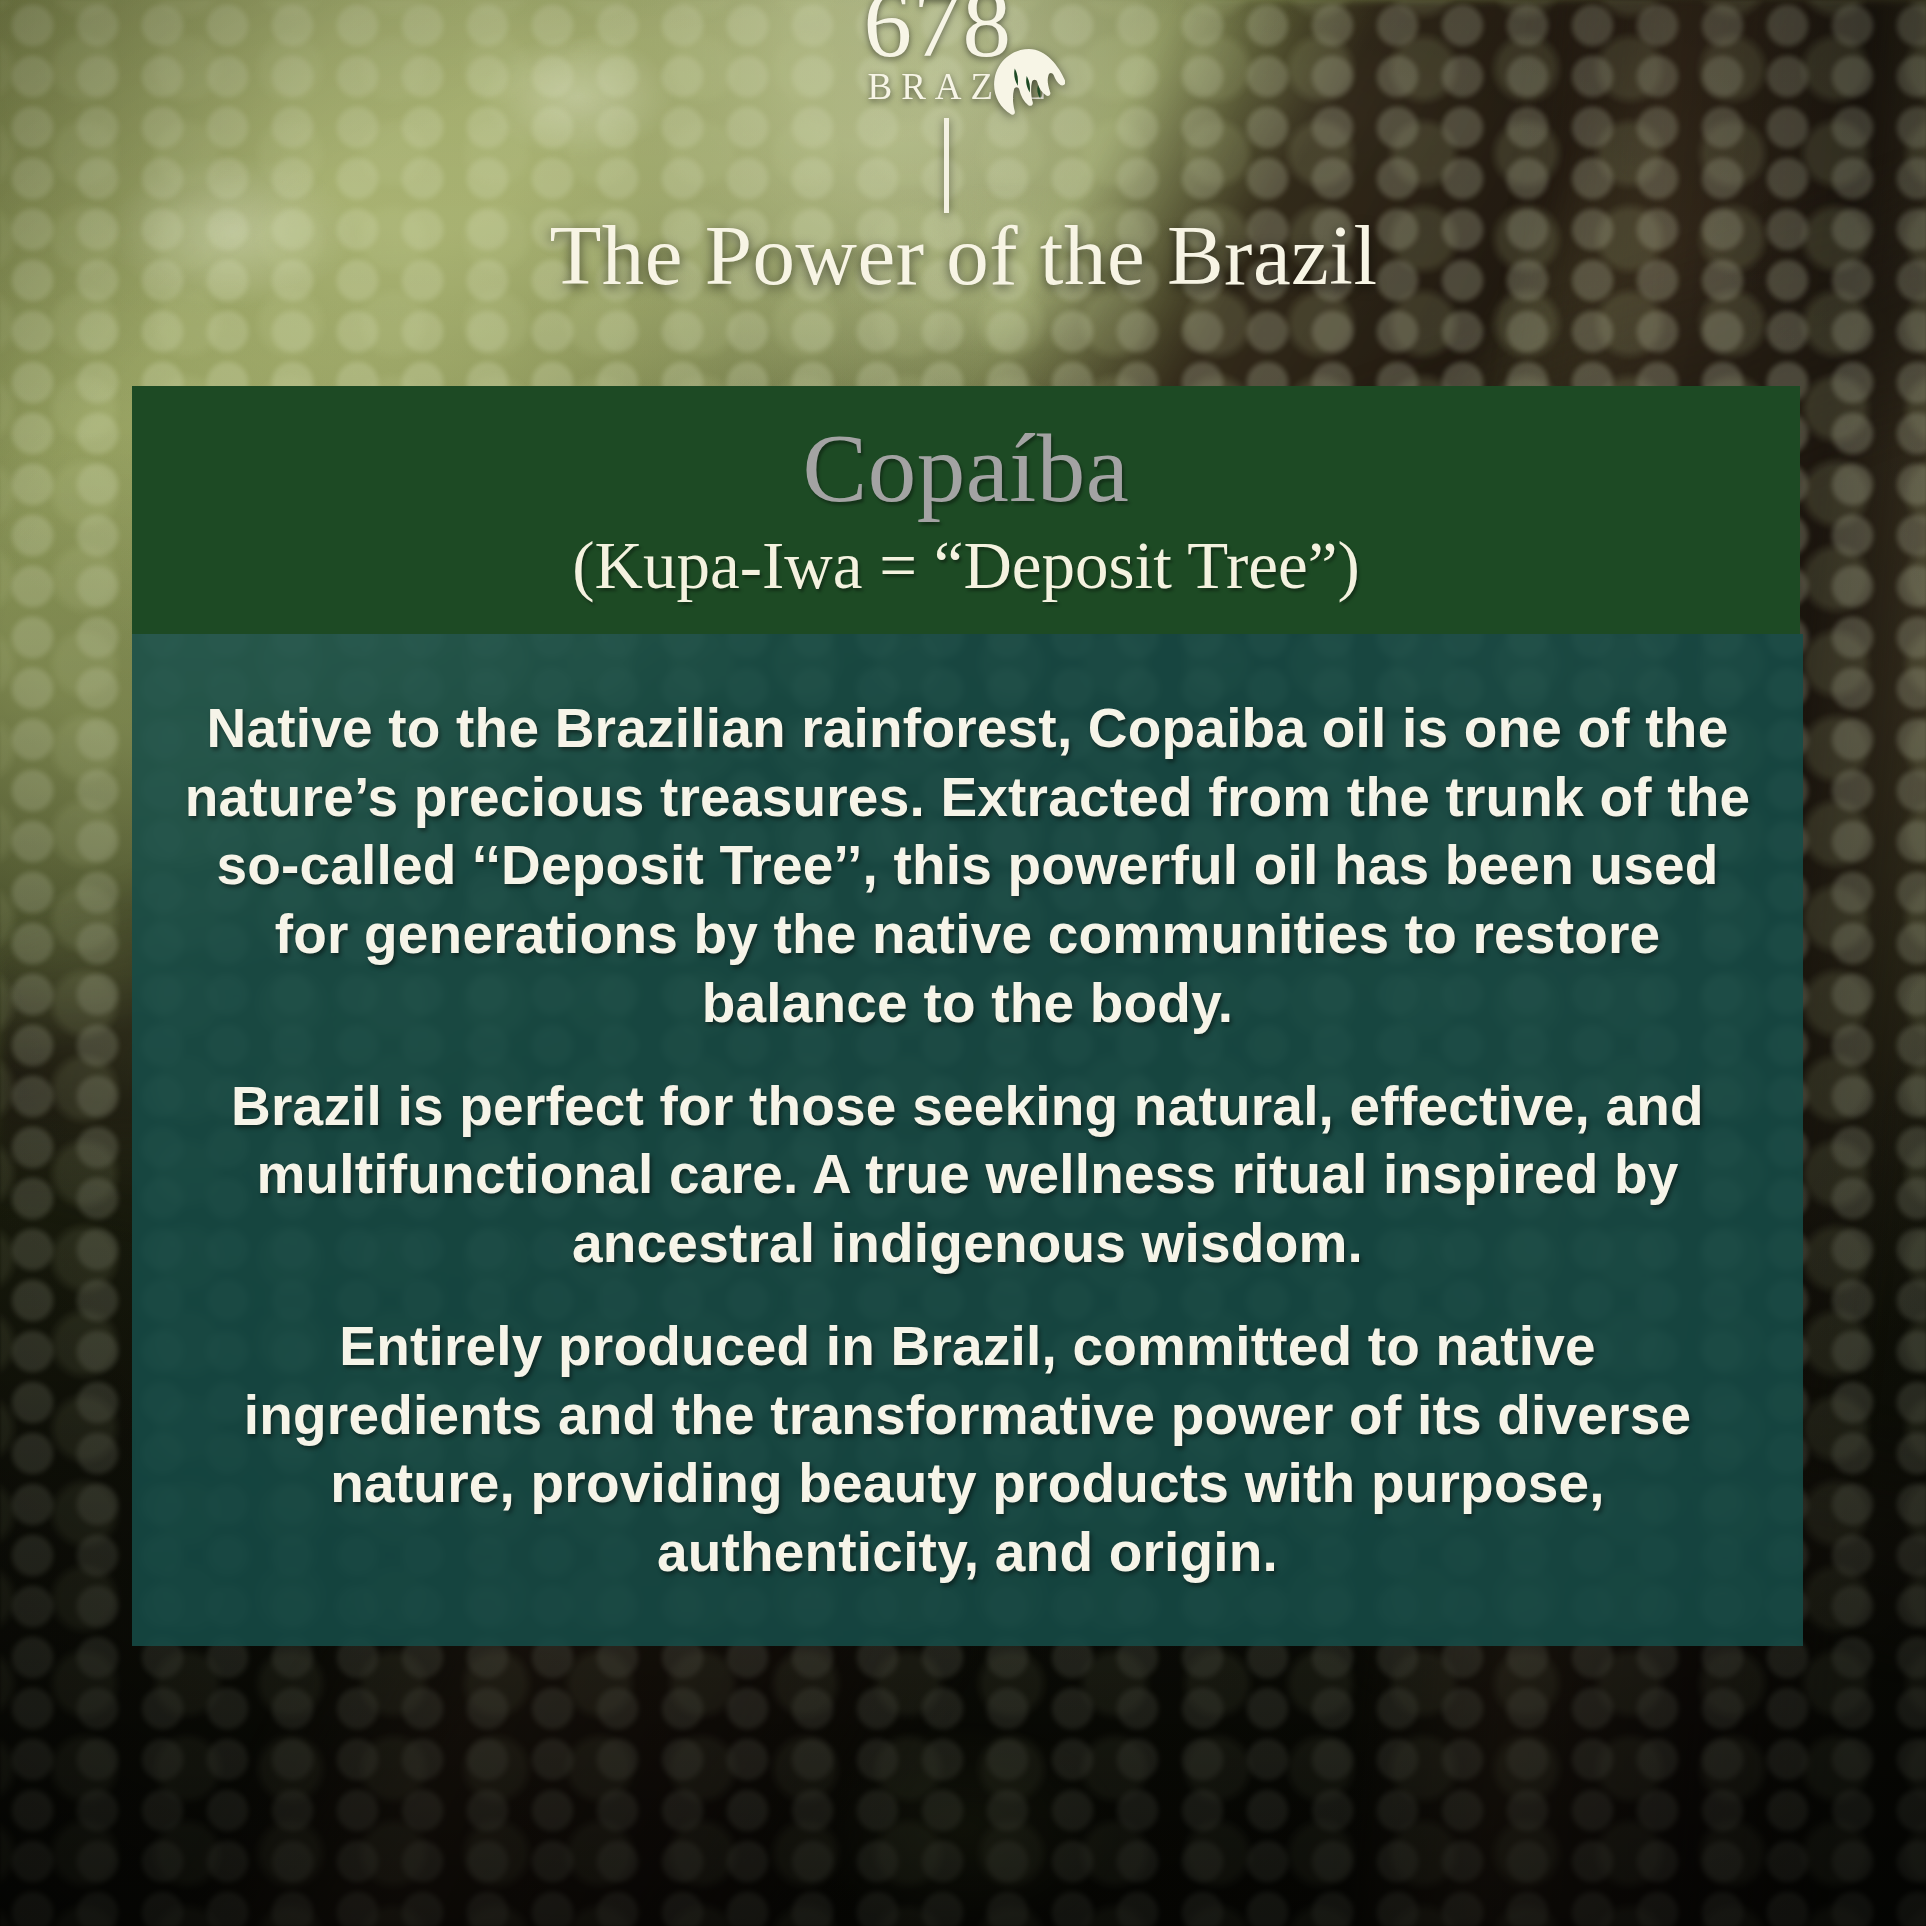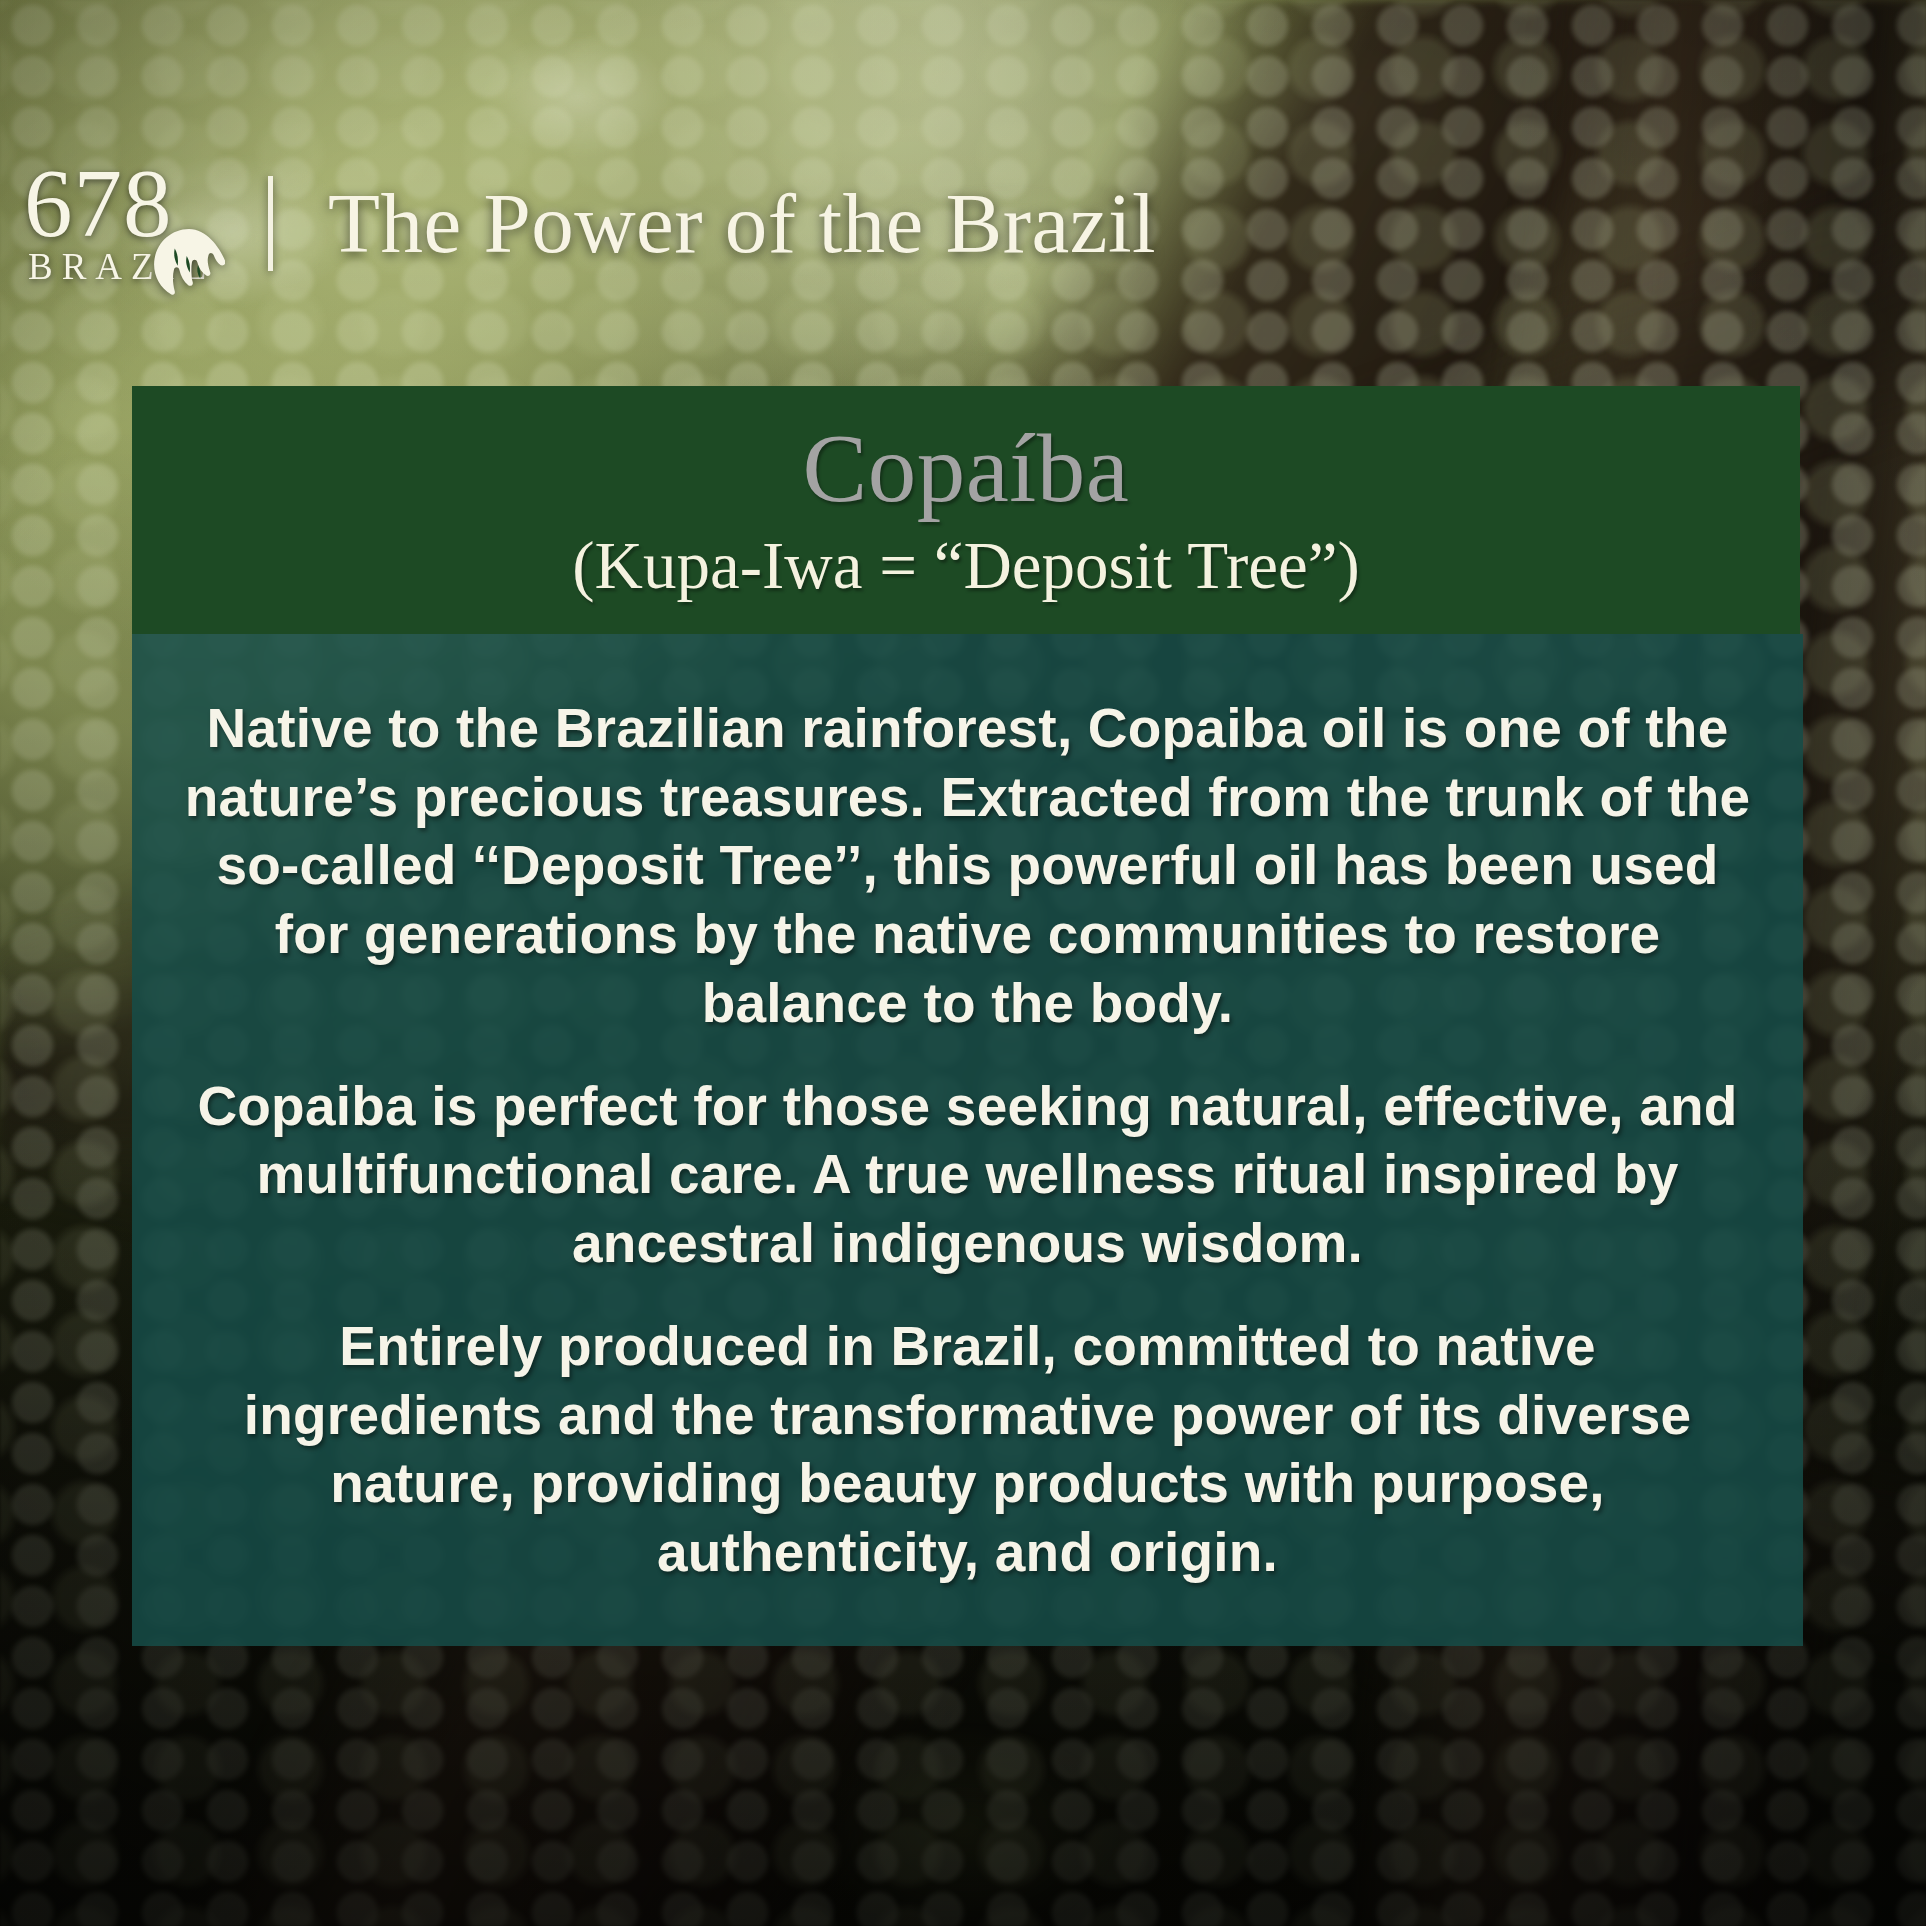--- a/index.html
+++ b/index.html
@@ -74,22 +74,23 @@
 
   
   .header {
     position: absolute;
     top: 149px;
     left: 0;
     width: 100%;
     height: 149px;
     display: flex;
     align-items: center;
-    justify-content: flex-start;
+    justify-content: flex-end;
     gap: 0;
+    flex-direction: column;
   }
   .logo {
     position: relative;
     width: 248px;
     height: 149px;
     flex: 0 0 auto;
   }
   .logo-678 {
     position: absolute;
     left: 24px;
@@ -221,20 +222,20 @@
 
   <div class="card">
 
     <div class="card-head">
       <div class="card-title">Copaíba</div>
       <div class="card-subtitle">(Kupa-Iwa = “Deposit Tree”)</div>
     </div>
 
     <div class="card-body">
       <p>Native to the Brazilian rainforest, Copaiba oil is one of the nature’s precious treasures. Extracted from the trunk of the so-called ‘‘Deposit Tree’’, this powerful oil has been used for generations by the native communities to restore balance to the body.</p>
-      <p>Copaiba is perfect for those seeking natural, effective, and multifunctional care. A true wellness ritual inspired by ancestral indigenous wisdom.</p>
+      <p>Brazil is perfect for those seeking natural, effective, and multifunctional care. A true wellness ritual inspired by ancestral indigenous wisdom.</p>
       <p>Entirely produced in Brazil, committed to native ingredients and the transformative power of its diverse nature, providing beauty products with purpose, authenticity, and origin.</p>
     </div>
 
   </div>
 
 </div>
 
 
 </body></html>

